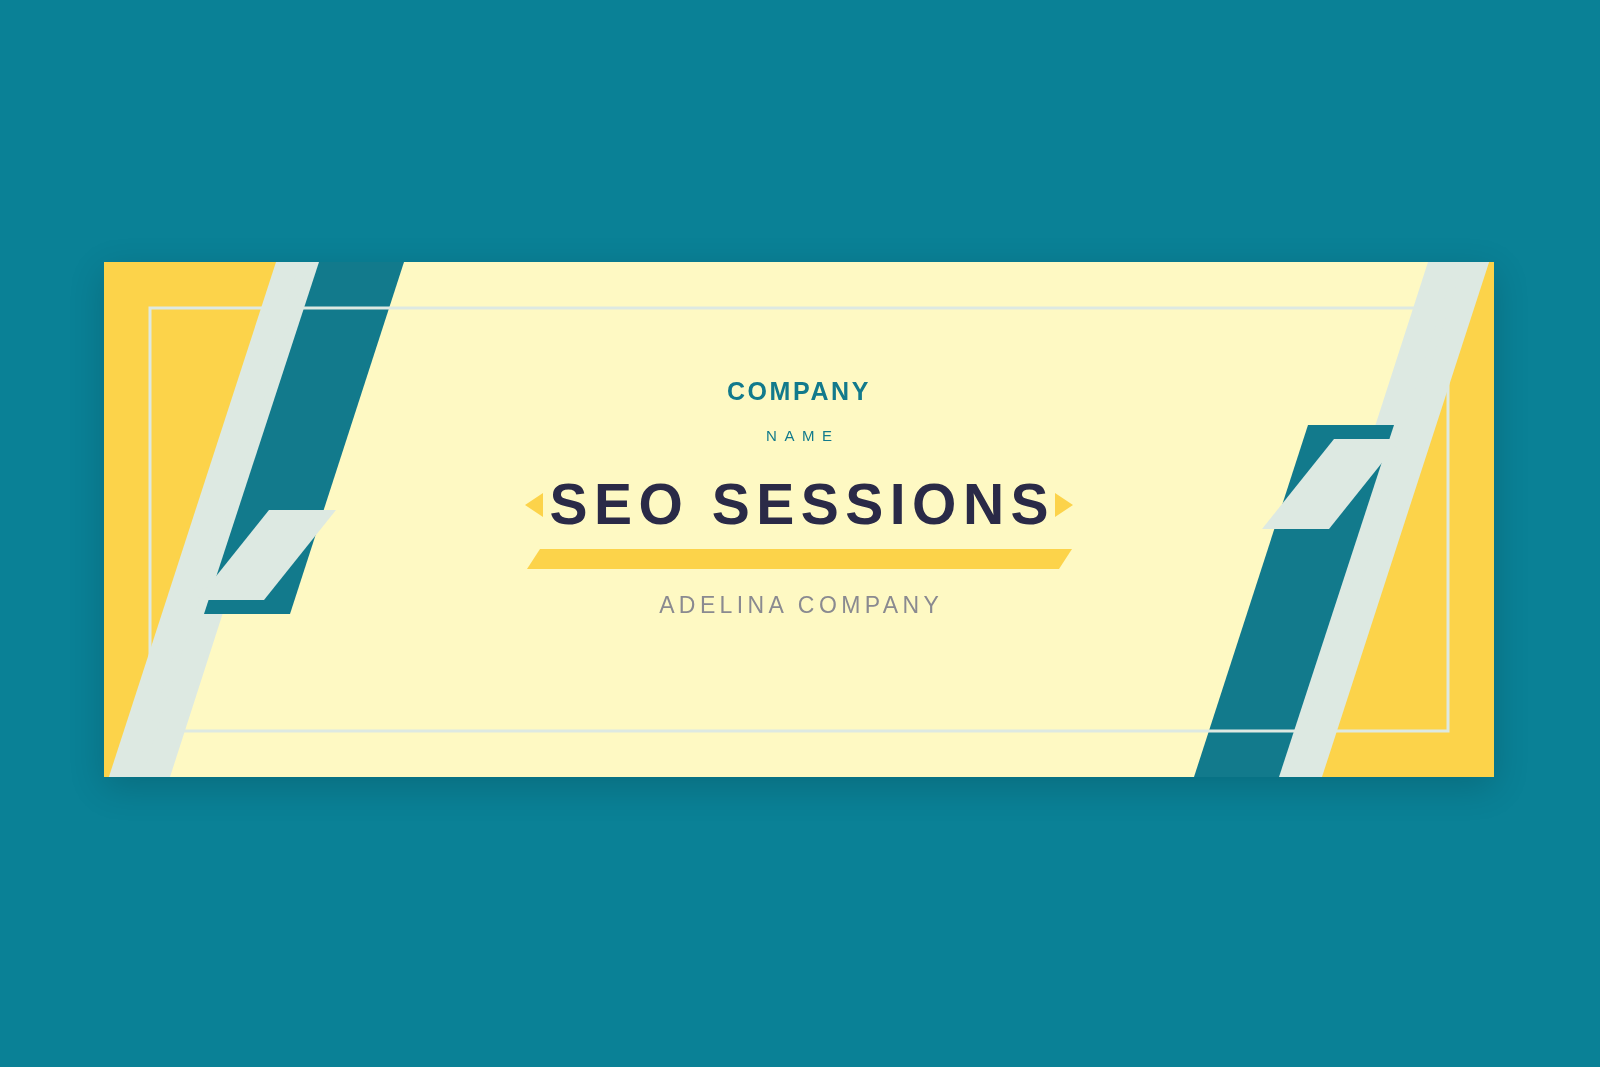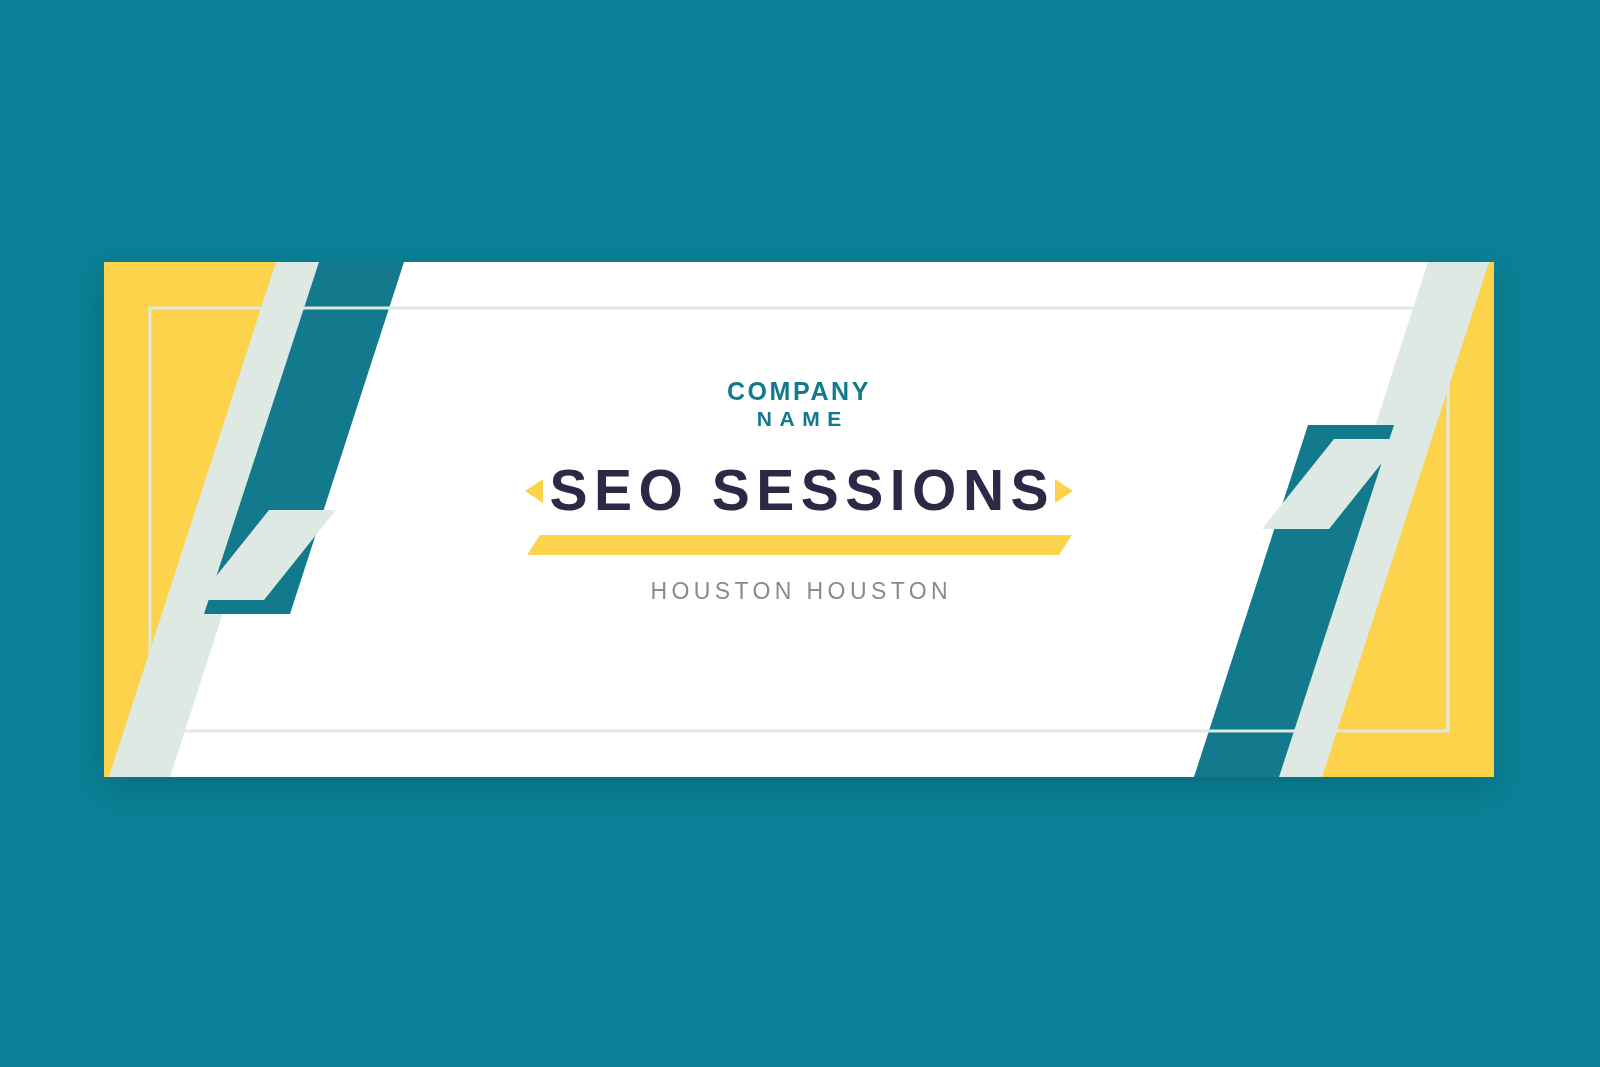--- a/index.html
+++ b/index.html
@@ -18,21 +18,21 @@
     width: 1600px;
     height: 1067px;
     background: #0a8196;
   }
   .card {
     position: absolute;
     left: 104px;
     top: 262px;
     width: 1390px;
     height: 515px;
-    background: #ffffff;
+    background: #fef9c3;
     overflow: hidden;
     box-shadow: 0 10px 34px rgba(0,0,0,0.16);
   }
   .deco {
     position: absolute;
     left: 0;
     top: 0;
     width: 1390px;
     height: 515px;
     pointer-events: none;
@@ -50,24 +50,24 @@
   }
   .company-line1 {
     margin-top: 117px;
     color: #127a8c;
     font-size: 25px;
     font-weight: bold;
     letter-spacing: 2.6px;
     line-height: 1;
   }
   .company-line2 {
-    margin-top: 4px;
+    margin-top: 24px;
     color: #127a8c;
-    font-size: 21px;
-    font-weight: bold;
+    font-size: 15px;
+    font-weight: normal;
     letter-spacing: 7.5px;
     line-height: 1;
     text-indent: 7.5px;
   }
   .title-row {
     margin-top: 33px;
     display: flex;
     align-items: center;
     justify-content: center;
   }
@@ -148,17 +148,17 @@
         <span class="title-text">SEO SESSIONS</span>
         <span class="arrow-right"></span>
       </div>
 
       <div class="underline-wrap">
         <svg width="545" height="20" viewBox="0 0 545 20" preserveAspectRatio="none">
           <polygon points="13,0 545,0 532,20 0,20" fill="#fcd34a"></polygon>
         </svg>
       </div>
 
-      <div class="speaker">HOUSTON HOUSTON</div>
+      <div class="speaker">ADELINA COMPANY</div>
 
     </div>
   </div>
 </div>
 
 </body></html>

